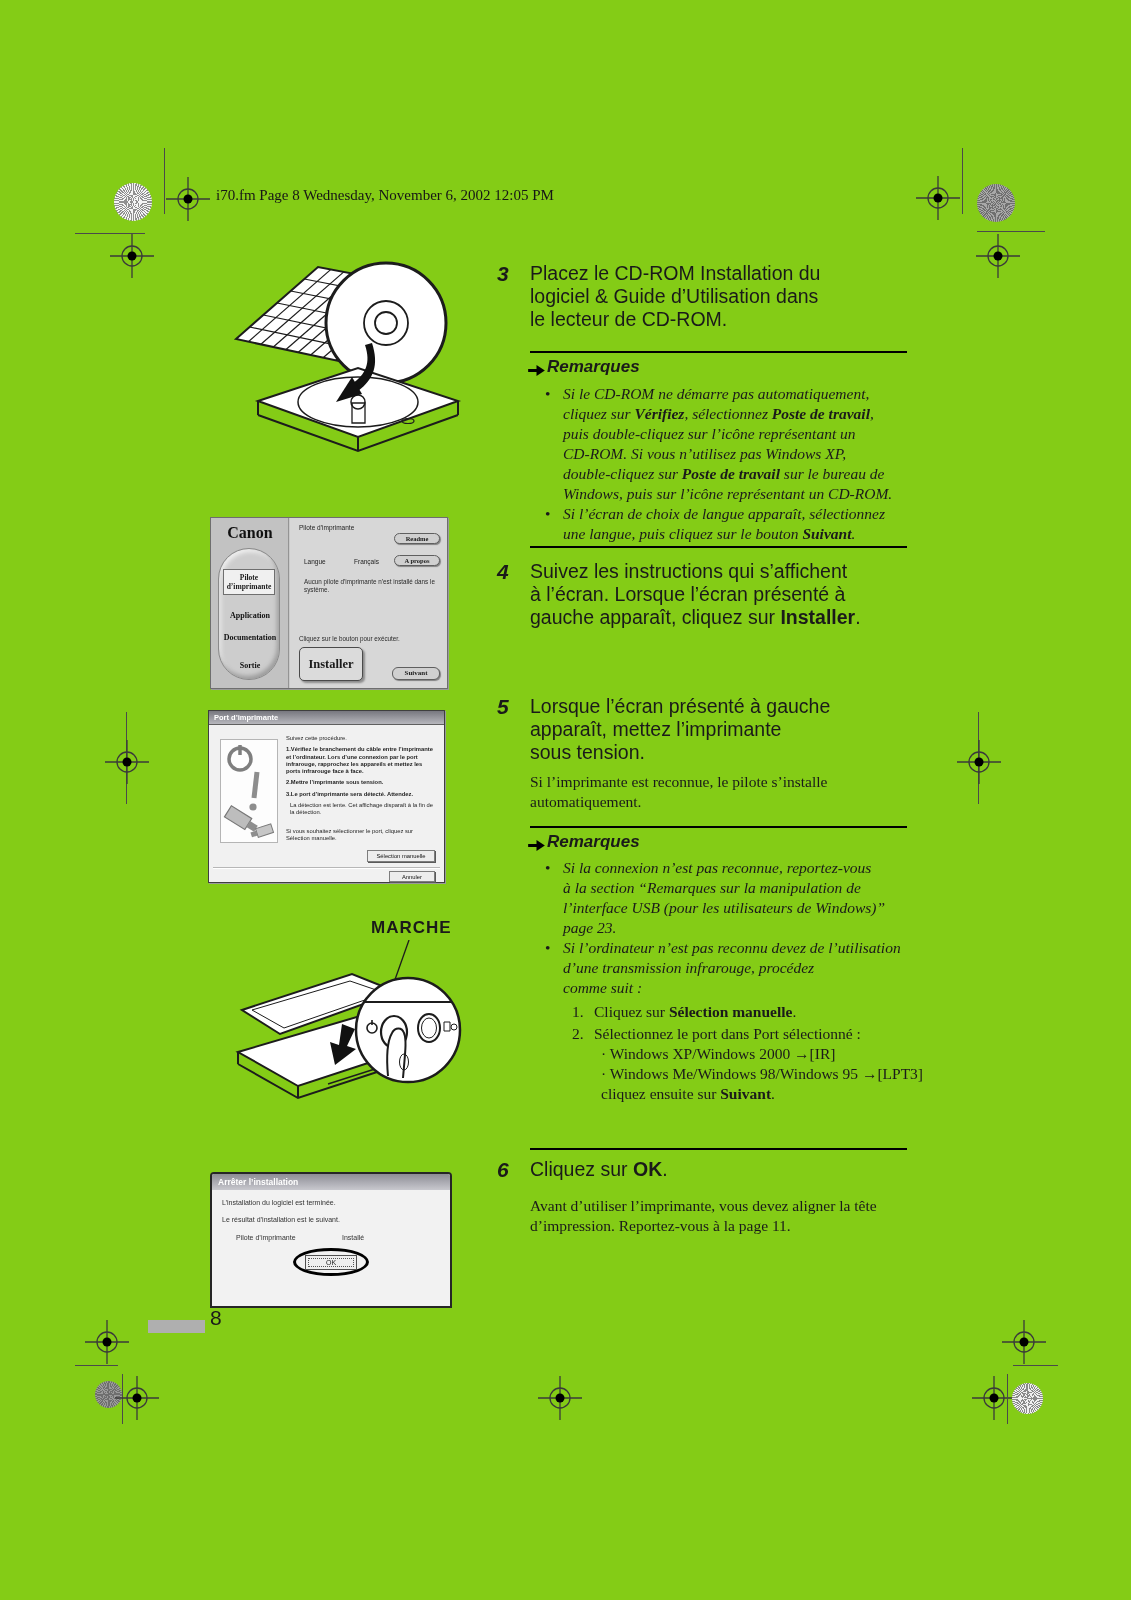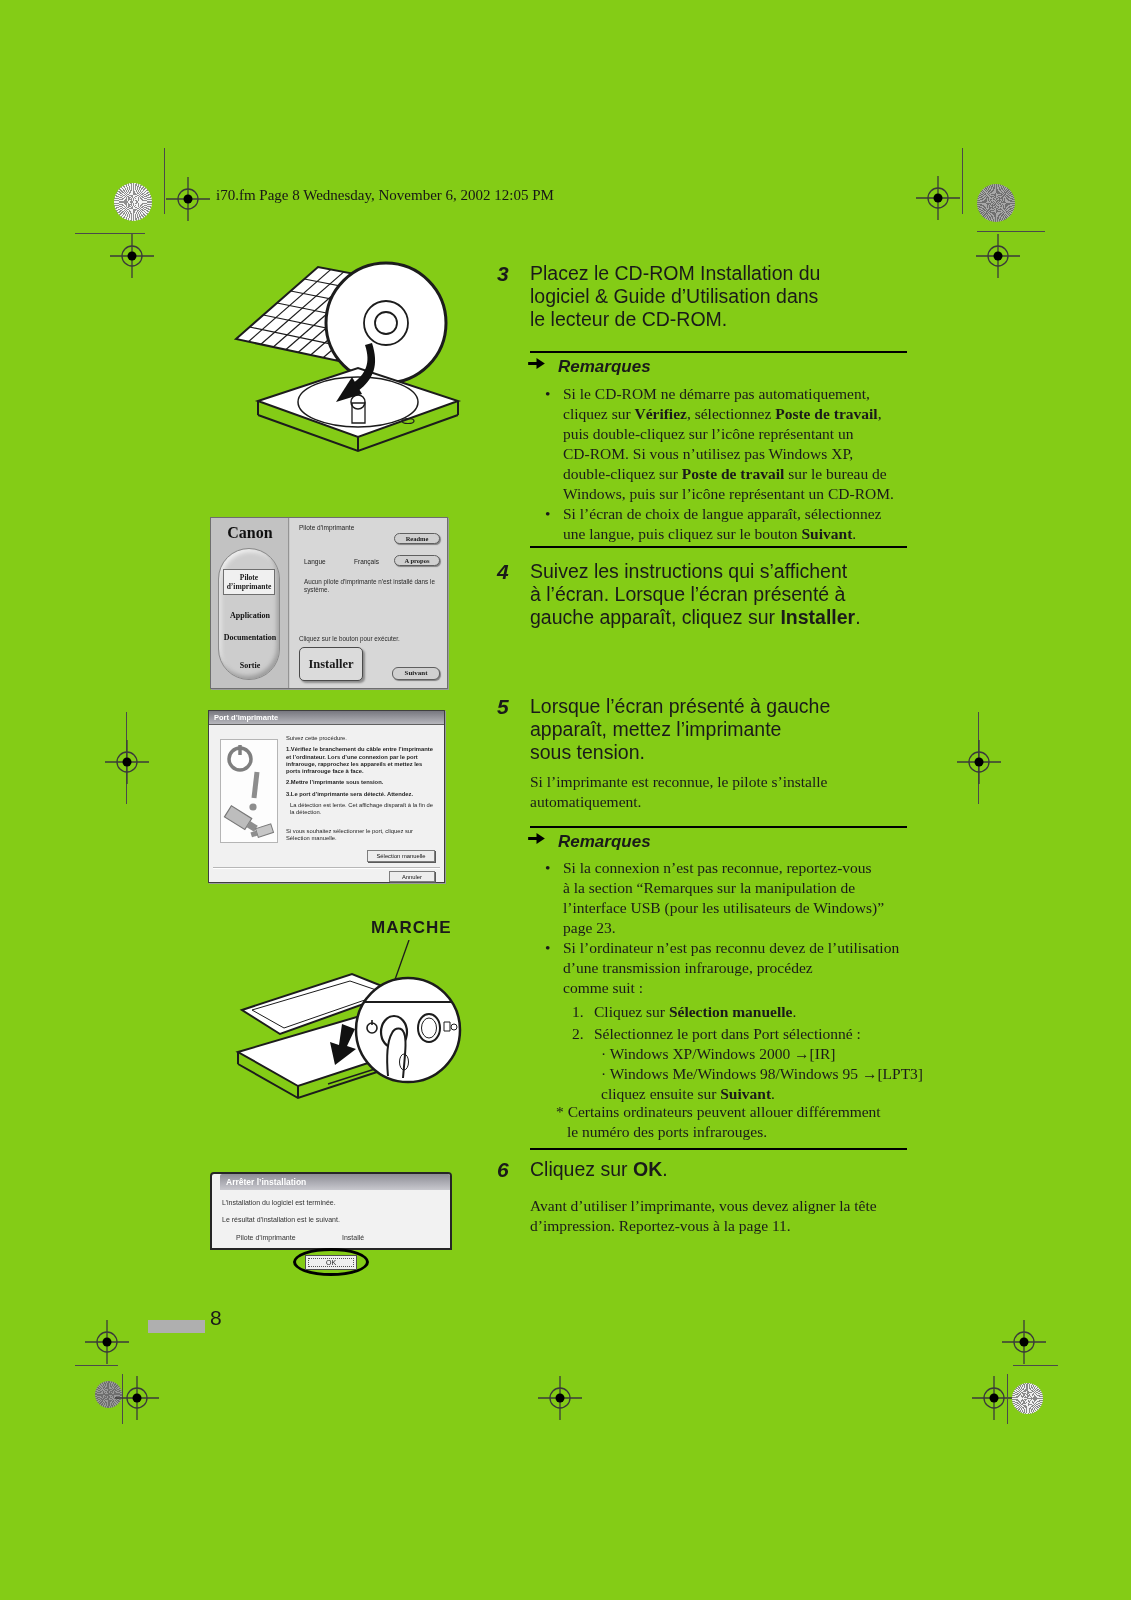--- a/index.html
+++ b/index.html
@@ -20,26 +20,26 @@
   #burstBR { left:1012px;top:1383px; width:31px; height:31px; background:repeating-conic-gradient(#8a8a8a 0deg 4deg,#f0f0f0 4deg 8deg); }
 
   
   #hdr { position:absolute; left:216px; top:187px; font:15px "Liberation Serif", serif; color:#161616; }
 
   
   .steprow { position:absolute; left:497px; display:flex; }
   .stepnum { width:33px; font:bold italic 21px "Liberation Sans", sans-serif; font-style:italic; flex:none; }
   .steptxt { width:385px; font:19.5px/23px "Liberation Sans", sans-serif; white-space:pre-line; }
   .rule { position:absolute; left:530px; width:377px; height:2px; background:#000; }
-  .remarques { position:absolute; left:528px; display:flex; align-items:flex-start; gap:13px;
+  .remarques { position:absolute; left:528px; display:flex; align-items:flex-end; gap:2px;
                font:bold italic 17px "Liberation Sans", sans-serif; font-style:italic; }
   .rem-arrow { width:17px; height:13px; flex:none; }
   .note { position:absolute; left:545px; display:flex; font:15.5px/20px "Liberation Serif", serif; }
   .blt { width:18px; flex:none; }
-  .ntx { width:360px; white-space:pre-line; }
+  .ntx { width:360px; white-space:pre-line;font-style:italic; }
   .body-serif { position:absolute; left:530px; width:380px; font:15.5px/20px "Liberation Serif", serif; white-space:pre-line; }
   .subitem { position:absolute; left:572px; display:flex; font:15.5px/20px "Liberation Serif", serif; }
   .snum { width:22px; flex:none; }
   .scontent { width:330px; }
   .sline { display:block; }
   .sline.ind { padding-left:7px; }
   #star { position:absolute; left:556px; width:356px; font:15.5px/20px "Liberation Serif", serif;
           white-space:pre-line; padding-left:11px; text-indent:-11px; }
   .b { font-weight:bold; }
 
@@ -89,22 +89,22 @@
   .pd-text p { margin:0 0 4px; }
   .pd-b { font-weight:bold; }
   .pd-ind { padding-left:4px; margin-bottom:11px !important; }
   .pd-btn { position:absolute; background:#ededed; border:1px solid #7d7d7d; box-shadow:1px 1px 0 #5a5a5a;
             text-align:center; font:5.8px/10px "Liberation Sans", sans-serif; color:#111; }
   .pd-selbtn { right:9px; top:139px; width:68px; height:12px; }
   .pd-sep { position:absolute; left:4px; right:4px; top:156px; height:1px; background:#b7b7b7; box-shadow:0 1px 0 #fff; }
   .pd-annuler { right:9px; top:160px; width:46px; height:11px; }
 
   
-  #arretdlg { position:absolute; left:210px; top:1172px; width:242px; height:78px;
-              background:#f2f2f2; border:2px solid #262626; border-radius:4px 4px 0 0;padding-left:8px; }
+  #arretdlg { position:absolute; left:210px; top:1172px; width:242px; height:136px;
+              background:#f2f2f2; border:2px solid #262626; border-radius:4px 4px 0 0; }
   .ad-title { height:16px; background:linear-gradient(180deg,#8d8d95,#c8c8ce); color:#fff;
               font:bold 8.5px/16px "Liberation Sans", sans-serif; padding-left:6px; border-radius:2px 2px 0 0; }
   .ad-line { position:absolute; font:7px "Liberation Sans", sans-serif; color:#333; }
   .ad-okwrap { position:absolute; left:50%; top:74px; transform:translateX(-50%); width:76px; height:28px;
                border:3px solid #000; border-radius:50%; display:flex; align-items:center; justify-content:center; }
   .ad-ok { width:52px; height:15px; background:#efefef; border:1px solid #4f4f4f;
            outline:1px dotted #555; outline-offset:-4px;
            font:7px/13px "Liberation Sans", sans-serif; text-align:center; }
 </style>
 </head>
@@ -408,22 +408,20 @@
   </div>
   <div class="subitem" style="top:1024px;">
     <span class="snum">2.</span>
     <span class="scontent">
       <span class="sline">Sélectionnez le port dans Port sélectionné :</span>
       <span class="sline ind">· Windows XP/Windows 2000 →[IR]</span>
       <span class="sline ind">· Windows Me/Windows 98/Windows 95 →[LPT3]</span>
       <span class="sline ind"><span>cliquez ensuite sur </span><span class="b">Suivant</span><span>.</span></span>
     </span>
   </div>
-  <div id="star" style="top:1102px;">* Certains ordinateurs peuvent allouer différemment
-le numéro des ports infrarouges.</div>
   <div class="rule" style="top:1148px;"></div>
 
   <div class="steprow" style="top:1158px;">
     <div class="stepnum">6</div>
     <div class="steptxt"><span>Cliquez sur </span><span class="b">OK</span><span>.</span></div>
   </div>
   <div class="body-serif" style="top:1196px;">Avant d’utiliser l’imprimante, vous devez aligner la tête
 d’impression. Reportez-vous à la page 11.</div>
 
   <div id="pgbar"></div>

